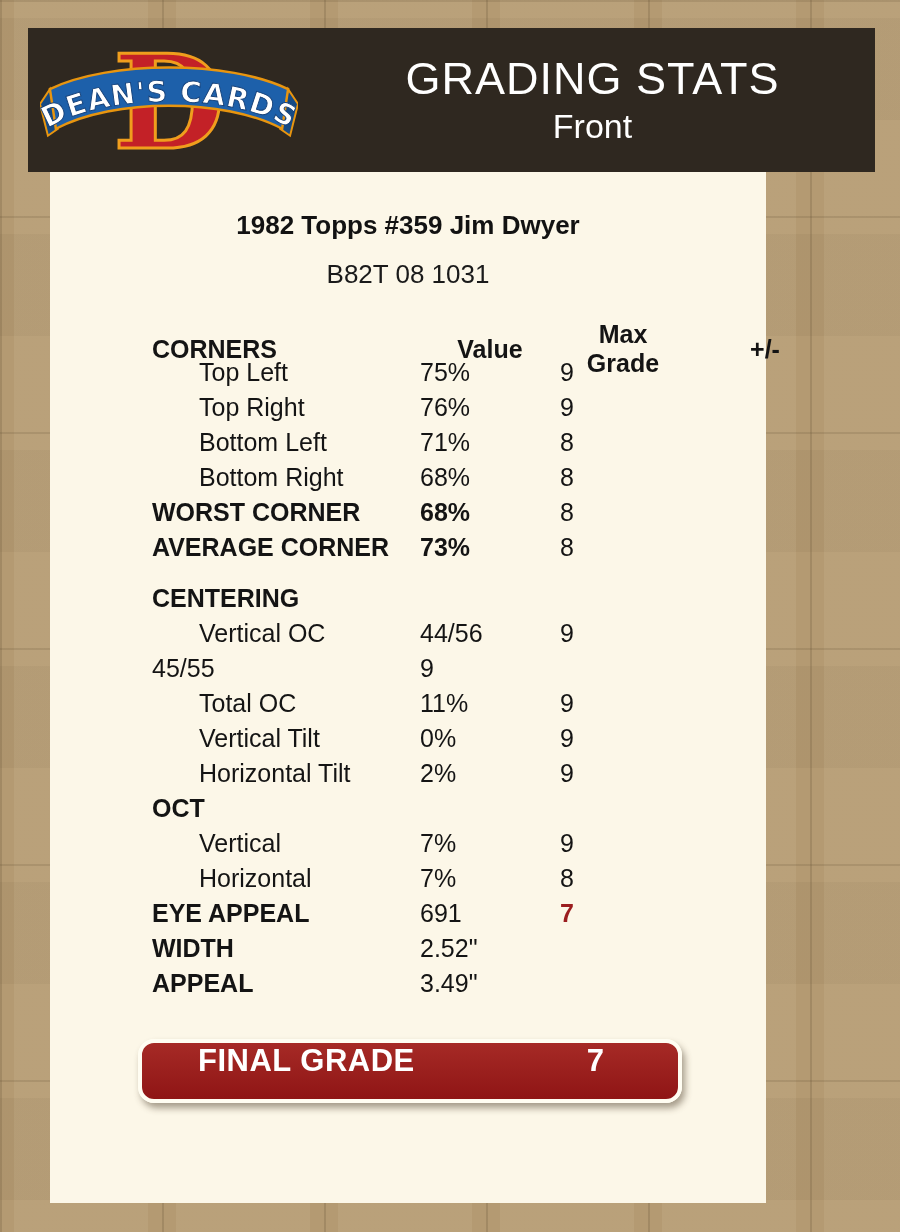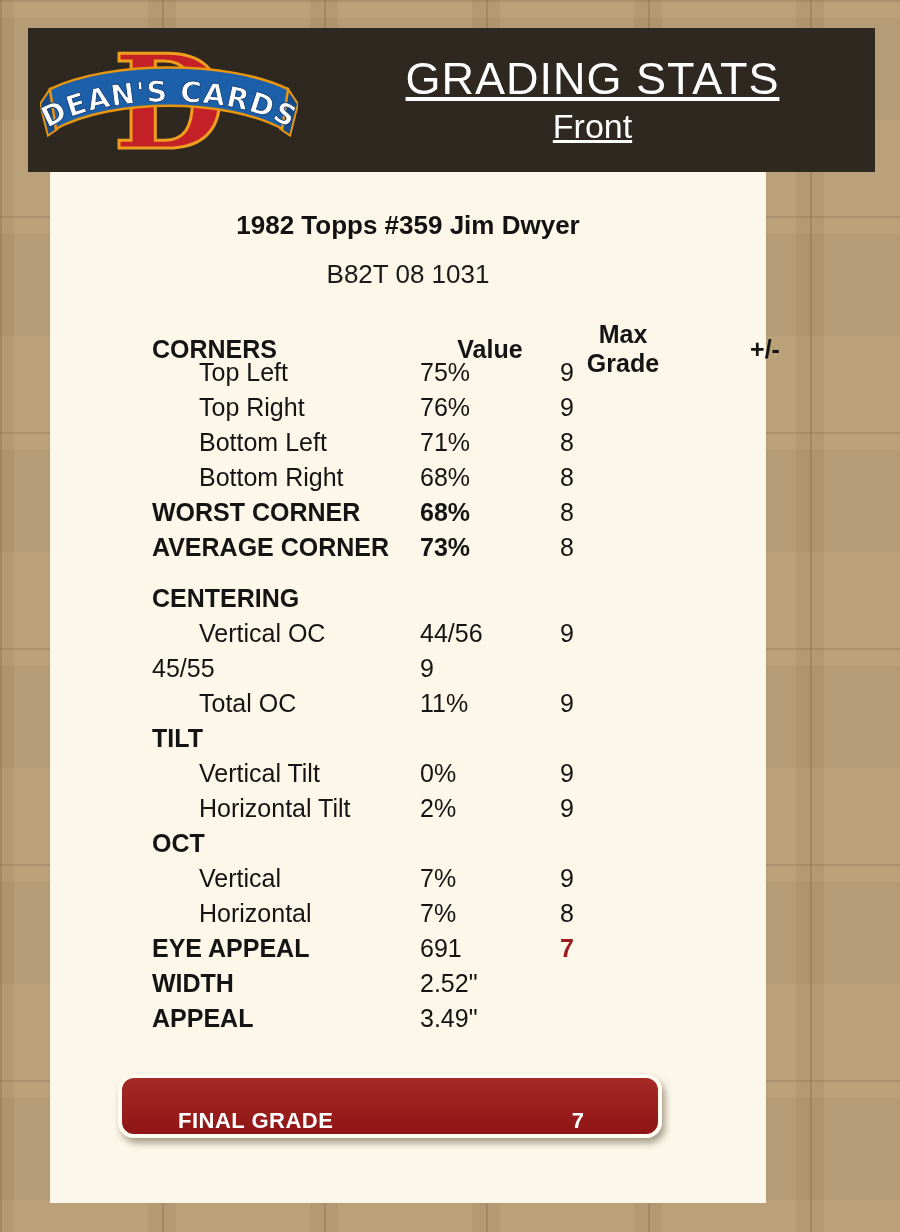--- a/index.html
+++ b/index.html
@@ -15,46 +15,46 @@
       repeating-linear-gradient(90deg, rgba(96,78,50,0.22) 0 2px, transparent 2px 162px),
       repeating-linear-gradient(180deg, rgba(96,78,50,0.18) 0 2px, transparent 2px 216px),
       repeating-linear-gradient(90deg, transparent 0 14px, rgba(235,222,192,0.10) 14px 148px, transparent 148px 162px),
       repeating-linear-gradient(180deg, transparent 0 18px, rgba(120,98,66,0.10) 18px 120px, transparent 120px 216px);
   }
   .header{
     position:absolute;left:28px;top:28px;width:847px;height:144px;
     background:#2f2820;z-index:2;display:flex;align-items:center;
   }
   .logo{width:282px;height:144px;flex:0 0 auto;position:relative;display:flex;align-items:center;justify-content:center;}
-  .header-titles{flex:1;text-align:center;color:#ffffff;text-decoration:underline;}
+  .header-titles{flex:1;text-align:center;color:#ffffff;}
   .header-title{font-size:45px;letter-spacing:1px;line-height:1.1;}
   .header-subtitle{font-size:34px;margin-top:4px;}
   .panel{
     position:absolute;left:50px;top:172px;width:716px;height:1031px;
     background:#fcf7e8;z-index:1;
   }
   .card-title{margin-top:38px;text-align:center;font-size:26px;font-weight:bold;color:#121212;}
   .card-code{margin-top:18px;text-align:center;font-size:26px;color:#1a1a1a;}
   .grade-table{margin-left:102px;margin-top:30px;font-size:25px;color:#141414;}
   .trow{display:grid;grid-template-columns:268px 140px 126px 158px;height:35px;align-items:center;}
   .c-value,.c-grade,.c-pm{}
   .thead .c-label,.thead .c-col{font-weight:bold;text-align:center;}
   .thead .c-label{text-align:left;}
   .indent .c-label{padding-left:47px;}
   .section .c-label{font-weight:bold;}
   .bold-label .c-label{font-weight:bold;}
   .bold-value .c-value{font-weight:bold;}
   .gap{margin-top:16px;}
   .red-grade{color:#9b1d1f;font-weight:bold;}
   .final-grade{
-    margin:38px 0 0 68px;width:536px;height:56px;
+    margin:38px 0 0 88px;width:536px;height:56px;
     background:linear-gradient(#a62a26,#8f1515);
     border:4px solid #fffdf2;border-radius:16px;
     box-shadow:3px 5px 7px rgba(60,45,25,0.45);
-    display:flex;align-items:flex-end;color:#ffffff;font-weight:bold;font-size:22px;
+    display:flex;align-items:flex-start;color:#ffffff;font-weight:bold;font-size:31px;
     cursor:pointer;
   }
   .fg-label{margin-left:56px;letter-spacing:0.5px;}
   .fg-value{margin-left:auto;margin-right:74px;}
 </style>
 </head>
 <body>
 
 <div class="bg-collage"></div>
 
@@ -144,26 +144,20 @@
       <span class="c-grade">9</span>
       <span class="c-pm"></span>
     </div>
     <div class="trow indent">
       <span class="c-label">Total OC</span>
       <span class="c-value">11%</span>
       <span class="c-grade">9</span>
       <span class="c-pm"></span>
     </div>
 
-    <div class="trow section">
-      <span class="c-label">TILT</span>
-      <span class="c-value"></span>
-      <span class="c-grade"></span>
-      <span class="c-pm"></span>
-    </div>
     <div class="trow indent">
       <span class="c-label">Vertical Tilt</span>
       <span class="c-value">0%</span>
       <span class="c-grade">9</span>
       <span class="c-pm"></span>
     </div>
     <div class="trow indent">
       <span class="c-label">Horizontal Tilt</span>
       <span class="c-value">2%</span>
       <span class="c-grade">9</span>

